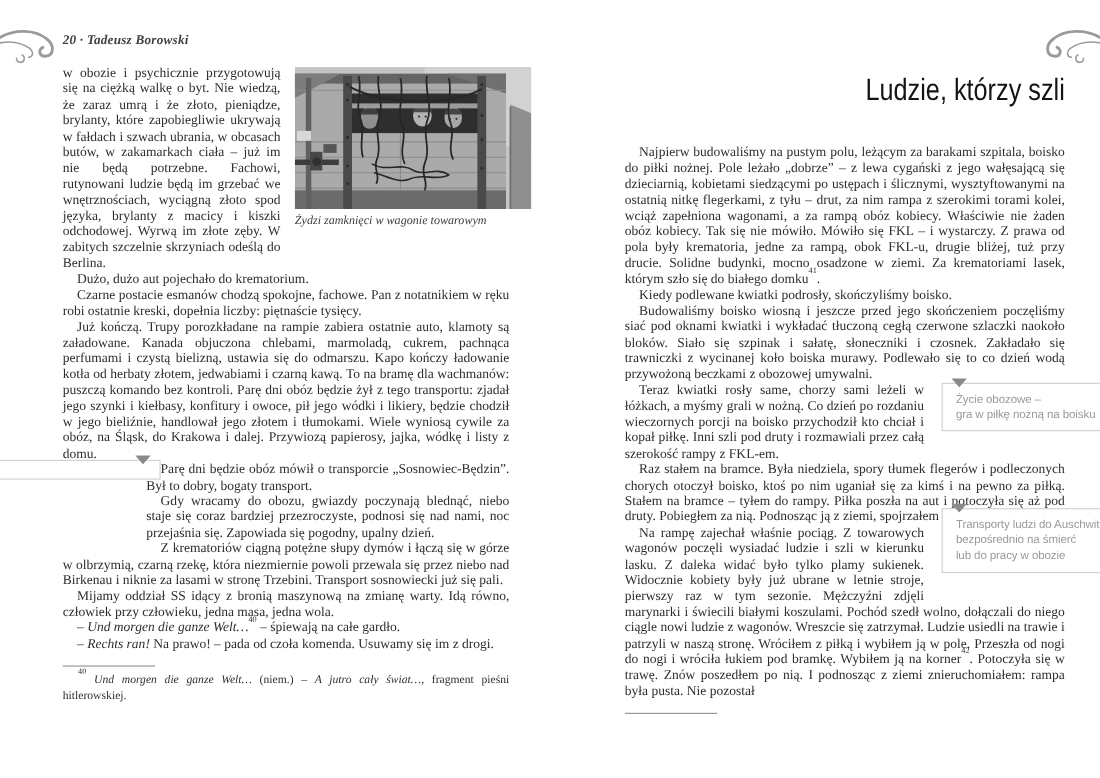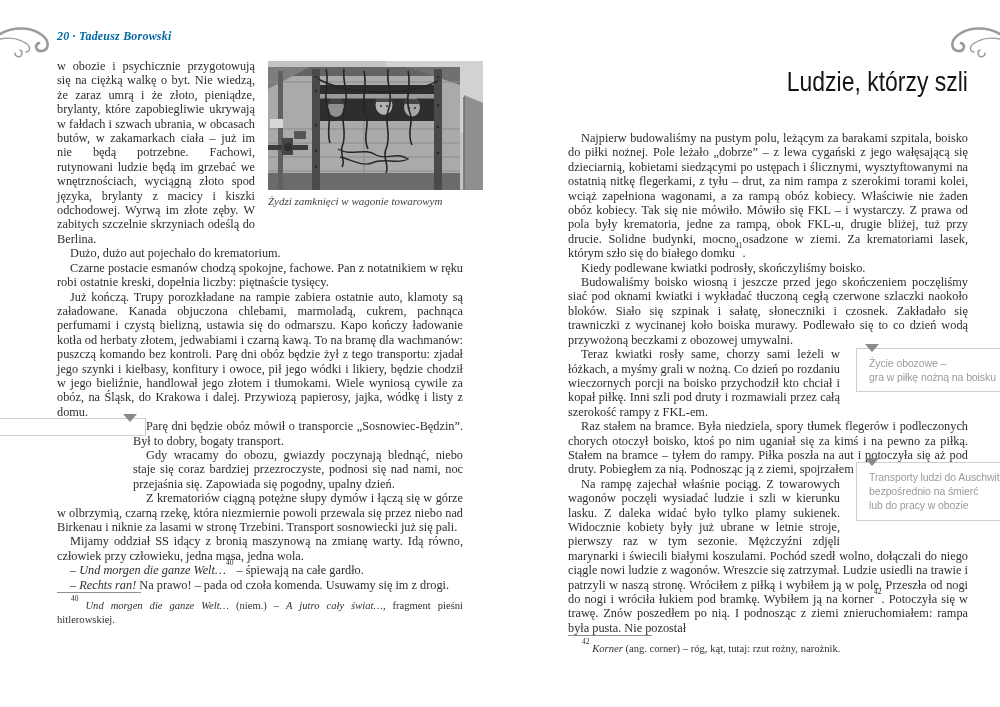--- a/index.html
+++ b/index.html
@@ -12,21 +12,21 @@
   }
   
   .flourish{position:absolute;top:22px;width:60px;height:36px;}
   .flourish.left{left:0;}
   .flourish.right{right:0;transform:scaleX(-1);}
   .flourish path{stroke:#9b9b9b;fill:none;stroke-linecap:round;}
 
   
   .running-head{
     position:absolute;left:57px;top:29px;
-    font-style:italic;font-weight:bold;font-size:12px;color:#0369a1;
+    font-style:italic;font-weight:bold;font-size:12px;color:#404040;
     letter-spacing:.2px;
   }
 
   
   .body-col{
     position:absolute;top:59px;
     font-size:12.3px;line-height:14.4px;text-align:justify;
   }
   #left-col{left:57px;width:406px;}
   #right-col{left:568px;width:400px;top:131px;}
@@ -63,21 +63,21 @@
   #note-right-2{left:856px;top:462px;width:170px;padding:7px 14px 7px 12px;text-align:left;}
   .note-marker{
     position:absolute;top:-5px;width:0;height:0;
     border-left:7px solid transparent;border-right:7px solid transparent;
     border-top:8px solid #8a8a8a;
   }
   .note-marker.at-right{right:8px;}
   .note-marker.at-left{left:8px;}
 
   
-  .footnotes{font-size:10.6px;line-height:13.8px;color:#2f2f2f;}
+  .footnotes{margin-top:13px;font-size:10.6px;line-height:13.8px;color:#2f2f2f;}
   .fn-sep{width:84px;border-top:1px solid #8f8f8f;margin:0 0 6px 0;}
   .footnotes .para{text-indent:14px;}
 
   
   .chapter-title{
     position:absolute;left:568px;top:66px;width:400px;text-align:right;
   }
   .chapter-title span{
     display:inline-block;white-space:nowrap;
     font-family:"Liberation Sans","DejaVu Sans",sans-serif;
@@ -201,21 +201,20 @@
 
     <div class="wrap-spacer r1"></div>
     <p class="para">Teraz kwiatki rosły same, chorzy sami leżeli w łóżkach, a myśmy grali w nożną. Co dzień po rozdaniu wieczornych porcji na boisko przychodził kto chciał i kopał piłkę. Inni szli pod druty i rozmawiali przez całą szerokość rampy z FKL-em.</p>
     <p class="para">Raz stałem na bramce. Była niedziela, spory tłumek flegerów i podleczonych chorych otoczył boisko, ktoś po nim uganiał się za kimś i na pewno za piłką. Stałem na bramce – tyłem do rampy. Piłka poszła na aut i potoczyła się aż pod druty. Pobiegłem za nią. Podnosząc ją z ziemi, spojrzałem na rampę.</p>
 
     <div class="wrap-spacer r2"></div>
     <p class="para"><span>Na rampę zajechał właśnie pociąg. Z towarowych wagonów poczęli wysiadać ludzie i szli w kierunku lasku. Z daleka widać było tylko plamy sukienek. Widocznie kobiety były już ubrane w letnie stroje, pierwszy raz w tym sezonie. Mężczyźni zdjęli marynarki i świecili białymi koszulami. Pochód szedł wolno, dołączali do niego ciągle nowi ludzie z wagonów. Wreszcie się zatrzymał. Ludzie usiedli na trawie i patrzyli w naszą stronę. Wróciłem z piłką i wybiłem ją w pole. Przeszła od nogi do nogi i wróciła łukiem pod bramkę. Wybiłem ją na korner</span><sup class="fnref">42</sup><span>. Potoczyła się w trawę. Znów poszedłem po nią. I podnosząc z ziemi znieruchomiałem: rampa była pusta. Nie pozostał</span></p>
 
     <div class="footnotes">
       <div class="fn-sep"></div>
-      <p class="para"><sup class="fnref">42</sup> <span class="it">Korner</span><span> (ang. corner) – róg, kąt, tutaj: rzut rożny, narożnik.</span></p>
     </div>
   </div>
 
   <div class="margin-note" id="note-right-1">
     <div class="note-marker at-left"></div>
     <div class="note-text">Życie obozowe –
 gra w piłkę nożną na boisku</div>
   </div>
   <div class="margin-note" id="note-right-2">
     <div class="note-marker at-left"></div>

